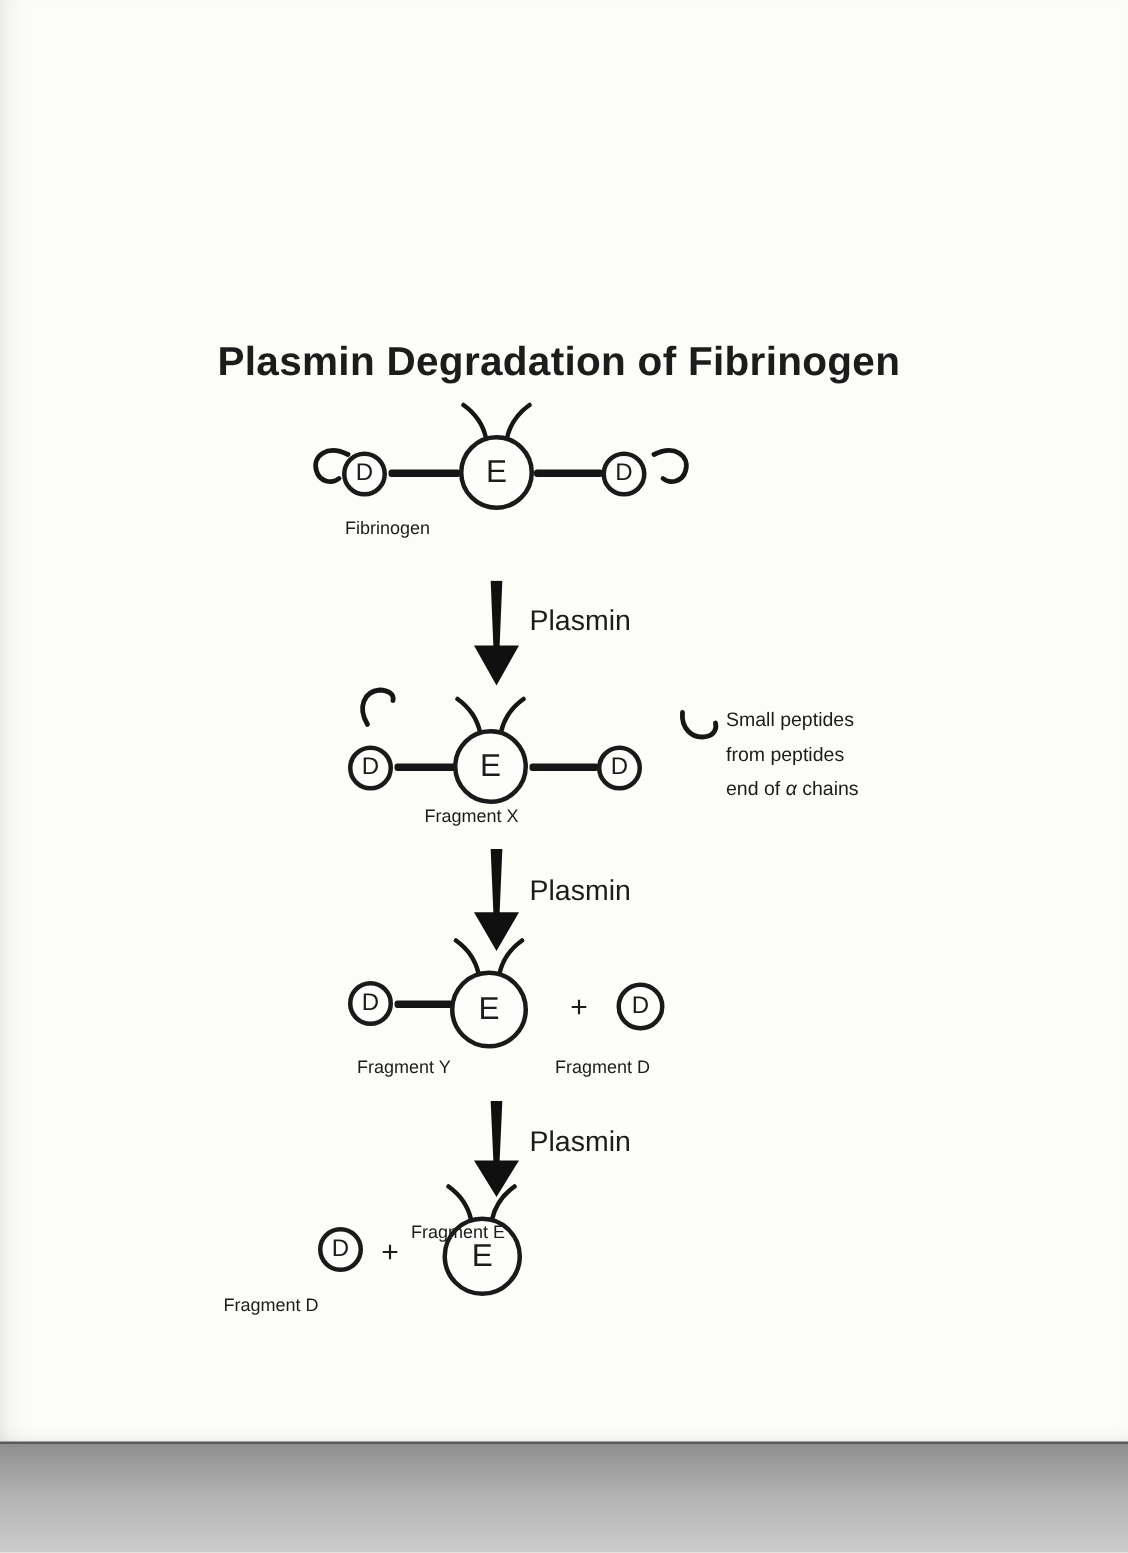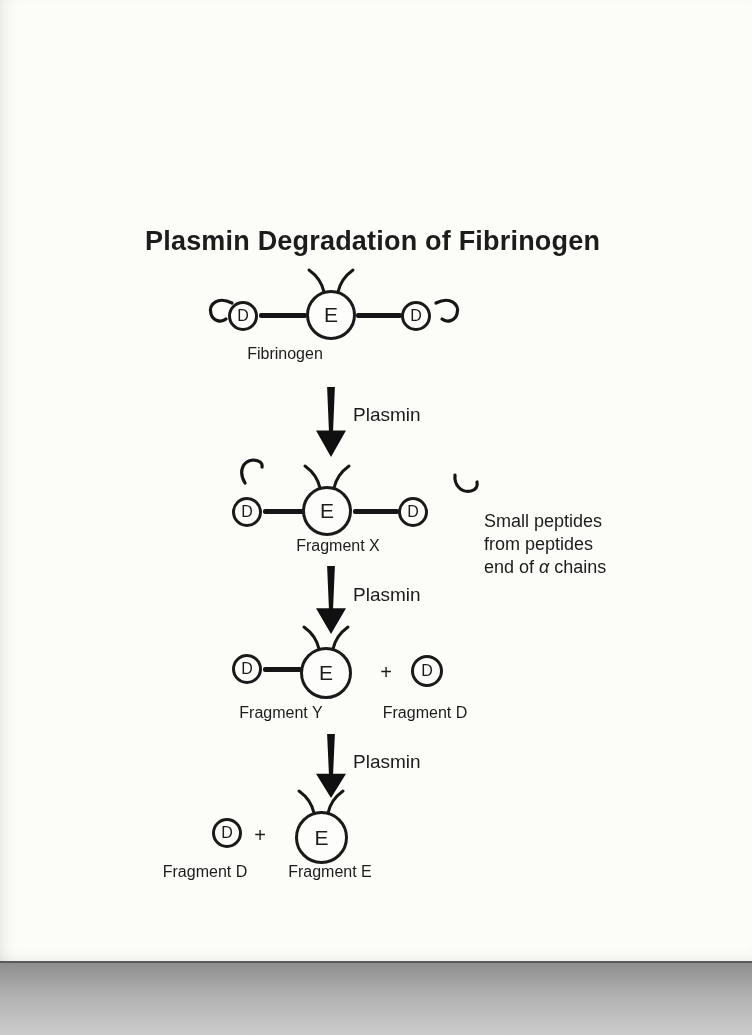--- a/index.html
+++ b/index.html
@@ -50,43 +50,42 @@
     font-size: 16px;
   }
   .circle.small { width: 30px; height: 30px; }
   .circle.large { width: 50px; height: 50px; font-size: 21px; }
   .connector {
     height: 5px;
     background: #161616;
     border-radius: 2px;
   }
   .caption {
-    font-size: 16px;
-    text-align: center;
+    font-size: 12px;
+    text-align: left;
     white-space: nowrap;
   }
   .plasmin-label {
     font-size: 19px;
     white-space: nowrap;
   }
   .arrow-down {
     width: 30px;
     background: #101010;
     clip-path: polygon(37% 0%, 63% 0%, 57% 62%, 100% 62%, 50% 100%, 0% 62%, 43% 62%);
   }
   .plus {
     font-size: 20px;
     width: 24px;
     text-align: center;
   }
   .annotation {
-    font-size: 18px;
+    font-size: 13px;
     line-height: 23px;
     white-space: nowrap;
-    margin-top: 42px;
   }
   .annotation .alpha { font-style: italic; }
   svg.deco { display: block; }
   svg.deco path {
     fill: none;
     stroke: #161616;
     stroke-linecap: round;
   }
 </style>
 </head>
@@ -184,21 +183,21 @@
 <div class="abs circle large" style="left:300px; top:647px; width:52px; height:52px;">
   <span>E</span>
 </div>
 
 <div class="abs plus" style="left:374px; top:661px;">+</div>
 
 <div class="abs circle small" style="left:411px; top:655px; width:32px; height:32px;">
   <span>D</span>
 </div>
 
-<div class="abs caption" style="left:226px; top:704px; width:110px;">Fragment Y</div>
+<div class="abs caption" style="left:238px; top:704px; width:110px;">Fragment Y</div>
 <div class="abs caption" style="left:370px; top:704px; width:110px;">Fragment D</div>
 
 <div class="abs arrow-down" style="left:316px; top:734px; height:64px;"></div>
 <div class="abs plasmin-label" style="left:353px; top:751px;">Plasmin</div>
 
 <div class="abs circle small" style="left:212px; top:818px;">
   <span>D</span>
 </div>
 
 <div class="abs plus" style="left:248px; top:824px;">+</div>
@@ -206,15 +205,15 @@
 <svg class="deco abs" style="left:294px; top:784px;" width="54" height="30" viewBox="0 0 54 30">
   <path d="M20 29 C 18 20, 12 12, 5 7" stroke-width="3"></path>
   <path d="M34 29 C 36 20, 42 12, 49 7" stroke-width="3"></path>
 </svg>
 
 <div class="abs circle large" style="left:295px; top:811px; width:53px; height:53px;">
   <span>E</span>
 </div>
 
 <div class="abs caption" style="left:149px; top:863px; width:112px;">Fragment D</div>
-<div class="abs caption" style="left:274px; top:863px; width:112px;">Fragment E</div>
+<div class="abs caption" style="left:274px; top:814px; width:112px;">Fragment E</div>
 
 <div class="scanner-band"></div>
 
 </body></html>

